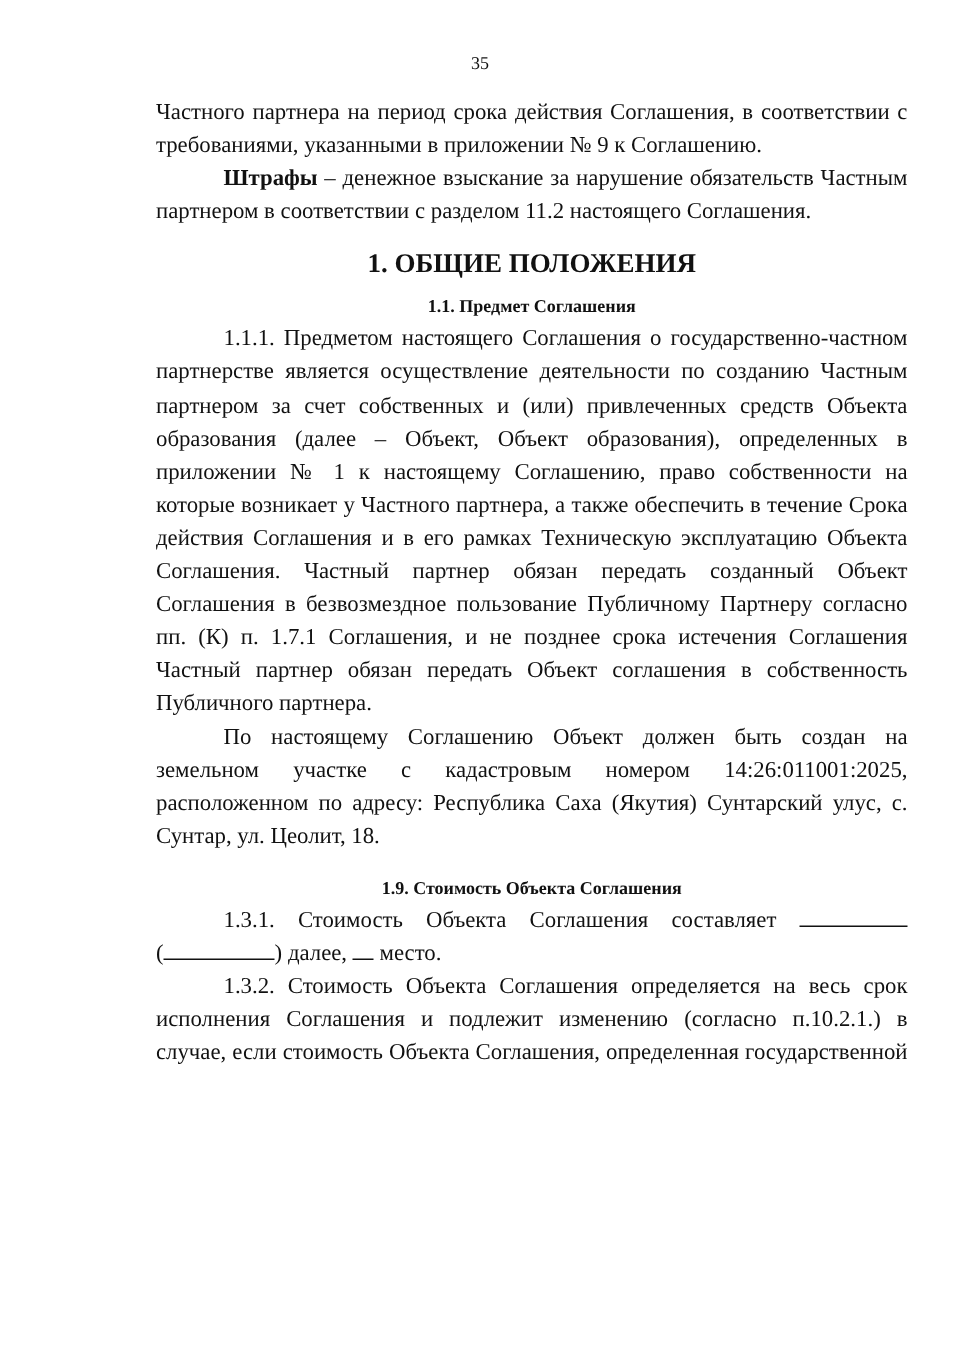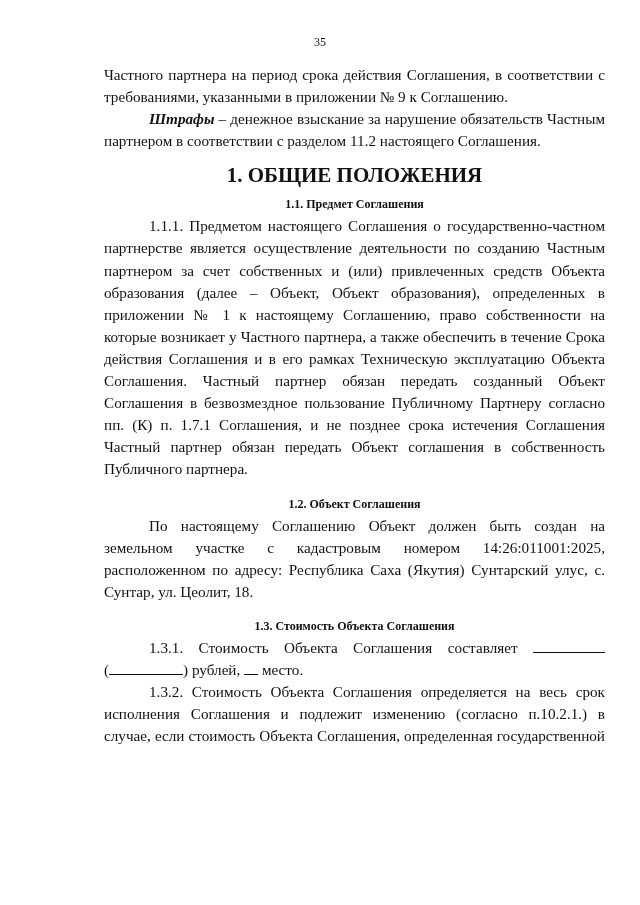--- a/index.html
+++ b/index.html
@@ -4,40 +4,39 @@
 <style>
   html, body { margin: 0; padding: 0; background: #ffffff; }
   body { width: 640px; height: 905px; position: relative; overflow: hidden;
          font-family: "Liberation Serif", "DejaVu Serif", serif; color: #111; }
   .page-number { position: absolute; top: 35px; left: 0; width: 640px; text-align: center;
                  font-size: 12px; }
   .content { position: absolute; top: 64px; left: 104px; width: 501px; font-size: 15.2px; line-height: 22.1px; }
   p { margin: 0; text-align: justify; }
   .indent { text-indent: 45px; }
   h1, h2 { margin: 0; text-align: center; font-weight: bold; }
-  h1 { font-size: 21px; margin-top: 12px; margin-bottom: 7px; line-height: 22px; }
+  h1 { font-size: 18px; margin-top: 12px; margin-bottom: 7px; line-height: 22px; }
   h2 { font-size: 12px; line-height: 22px; margin-top: 4px; margin-bottom: 0; }
   h2.gap { margin-top: 12px; }
-  b { font-weight: bold; font-style: italic; }
+  b { font-weight: bold; }
   .blank { display: inline-block; border-bottom: 1px solid #111; height: 14px; vertical-align: baseline; }
 </style>
 </head>
 <body>
 
 <div class="page-number">35</div>
 
 <div class="content">
   <p>Частного партнера на период срока действия Соглашения, в соответствии с требованиями, указанными в приложении № 9 к Соглашению.</p>
   <p class="indent"><b>Штрафы</b><span> – денежное взыскание за нарушение обязательств Частным партнером в соответствии с разделом 11.2 настоящего Соглашения.</span></p>
 
   <h1>1. ОБЩИЕ ПОЛОЖЕНИЯ</h1>
 
   <h2>1.1.  Предмет Соглашения</h2>
   <p class="indent">1.1.1. Предметом настоящего Соглашения о государственно-частном партнерстве является осуществление деятельности по созданию Частным партнером за счет собственных и (или) привлеченных средств Объекта образования (далее – Объект, Объект образования), определенных в приложении № 1 к настоящему Соглашению, право собственности на которые возникает у Частного партнера, а также обеспечить в течение Срока действия Соглашения и в его рамках Техническую эксплуатацию Объекта Соглашения. Частный партнер обязан передать созданный Объект Соглашения в безвозмездное пользование Публичному Партнеру согласно пп. (К) п. 1.7.1 Соглашения, и не позднее срока истечения Соглашения Частный партнер обязан передать Объект соглашения в собственность Публичного партнера.</p>
 
-  <h2 class="gap">1.2.  Объект Соглашения</h2>
   <p class="indent">По настоящему Соглашению Объект должен быть создан на земельном участке с кадастровым номером 14:26:011001:2025, расположенном по адресу: Республика Саха (Якутия) Сунтарский улус, с. Сунтар, ул. Цеолит, 18.</p>
 
-  <h2 class="gap">1.3.  Стоимость Объекта Соглашения</h2>
+  <h2 class="gap">1.9.  Стоимость Объекта Соглашения</h2>
   <p class="indent" style="text-align: justify; text-align-last: justify;"><span>1.3.1. Стоимость Объекта Соглашения составляет</span> <span class="blank" style="width:72px;"></span></p>
-  <p><span>(</span><span class="blank" style="width:74px;"></span><span>) рублей, </span><span class="blank" style="width:14px;"></span><span> место.</span></p>
+  <p><span>(</span><span class="blank" style="width:74px;"></span><span>) далее, </span><span class="blank" style="width:14px;"></span><span> место.</span></p>
   <p class="indent" style="text-align-last: justify;">1.3.2. Стоимость Объекта Соглашения определяется на весь срок исполнения Соглашения и подлежит изменению (согласно п.10.2.1.) в случае, если стоимость Объекта Соглашения, определенная государственной</p>
 </div>
 
 </body></html>

